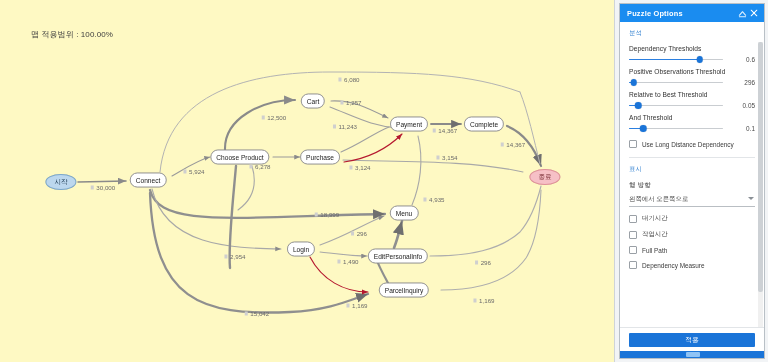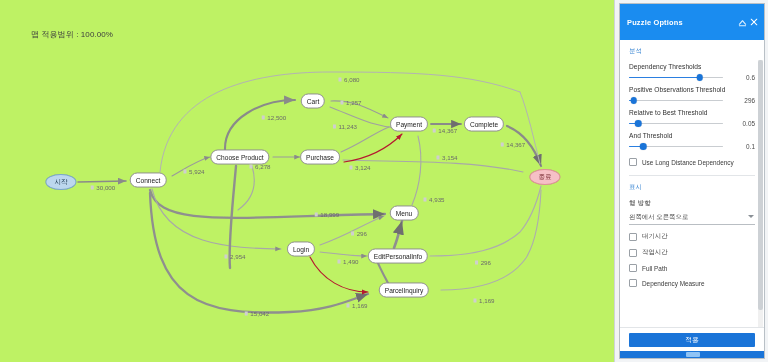--- a/index.html
+++ b/index.html
@@ -5,21 +5,21 @@
   html,body{margin:0;padding:0;}
   body{
     width:768px;height:362px;overflow:hidden;
     background:#ffffff;
     font-family:"Liberation Sans","DejaVu Sans",sans-serif;
     -webkit-font-smoothing:antialiased;
   }
   #app{position:relative;width:768px;height:362px;}
 
   
-  #canvas{position:absolute;left:0;top:0;width:614px;height:362px;background:#bef264;}
+  #canvas{position:absolute;left:0;top:0;width:614px;height:362px;background:#fef9c3;}
   #coverage{
     position:absolute;left:31px;top:29px;
     font-size:8px;color:#3d3d3d;letter-spacing:.1px;white-space:nowrap;
   }
   #graph-svg{position:absolute;left:0;top:0;}
 
   .edge-label{
     position:absolute;font-size:6.2px;color:#6b6b6b;white-space:nowrap;
     transform:translate(-50%,-50%);
   }
@@ -46,21 +46,21 @@
     position:absolute;left:614px;top:0;width:154px;height:362px;
     background:#f2f4f6;border-left:1px solid #cfd4d8;
     box-sizing:border-box;
   }
   #panel-frame{
     position:absolute;left:4px;top:3px;width:146px;height:356px;
     background:#ffffff;border:1px solid #b9c0c6;box-sizing:border-box;
     display:flex;flex-direction:column;
   }
   #panel-title{
-    height:36px;background:#1a8cf0;color:#fff;display:flex;align-items:center;
+    height:18px;background:#1a8cf0;color:#fff;display:flex;align-items:center;
     padding:0 4px 0 7px;flex:0 0 auto;
   }
   #panel-title .t{font-size:7.4px;font-weight:bold;letter-spacing:.2px;}
   #panel-title .spacer{flex:1;}
   #panel-title .ic{
     width:12px;height:12px;display:flex;align-items:center;justify-content:center;
     color:#dff0ff;font-size:9px;line-height:1;cursor:pointer;
   }
   #panel-body{
     position:relative;flex:1;overflow:hidden;background:#fff;

